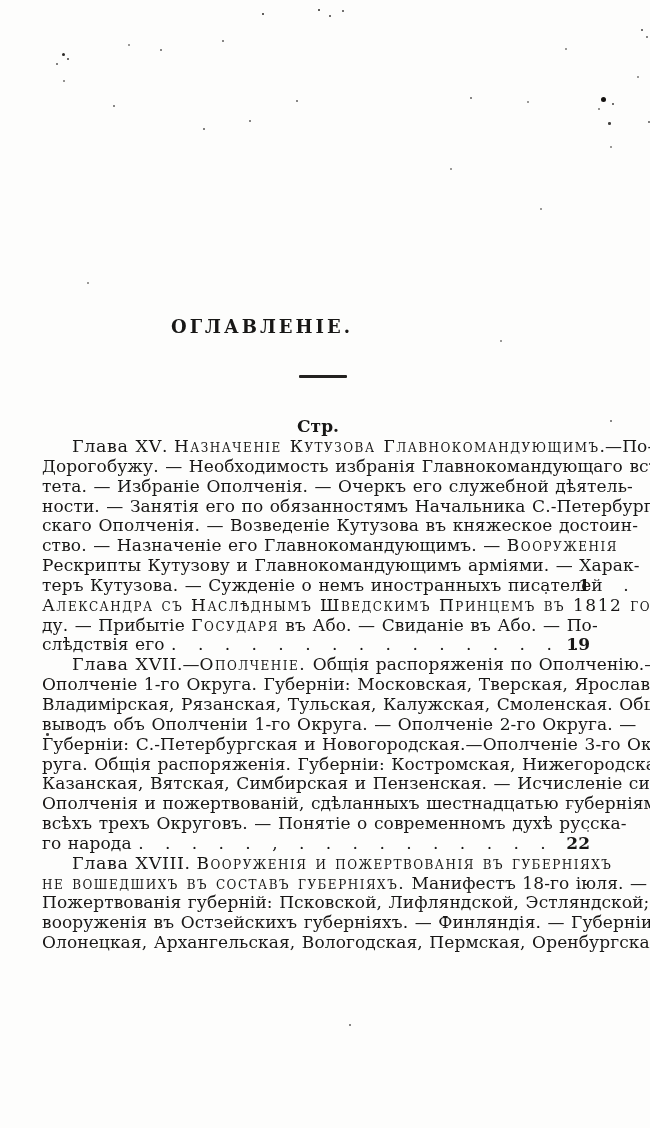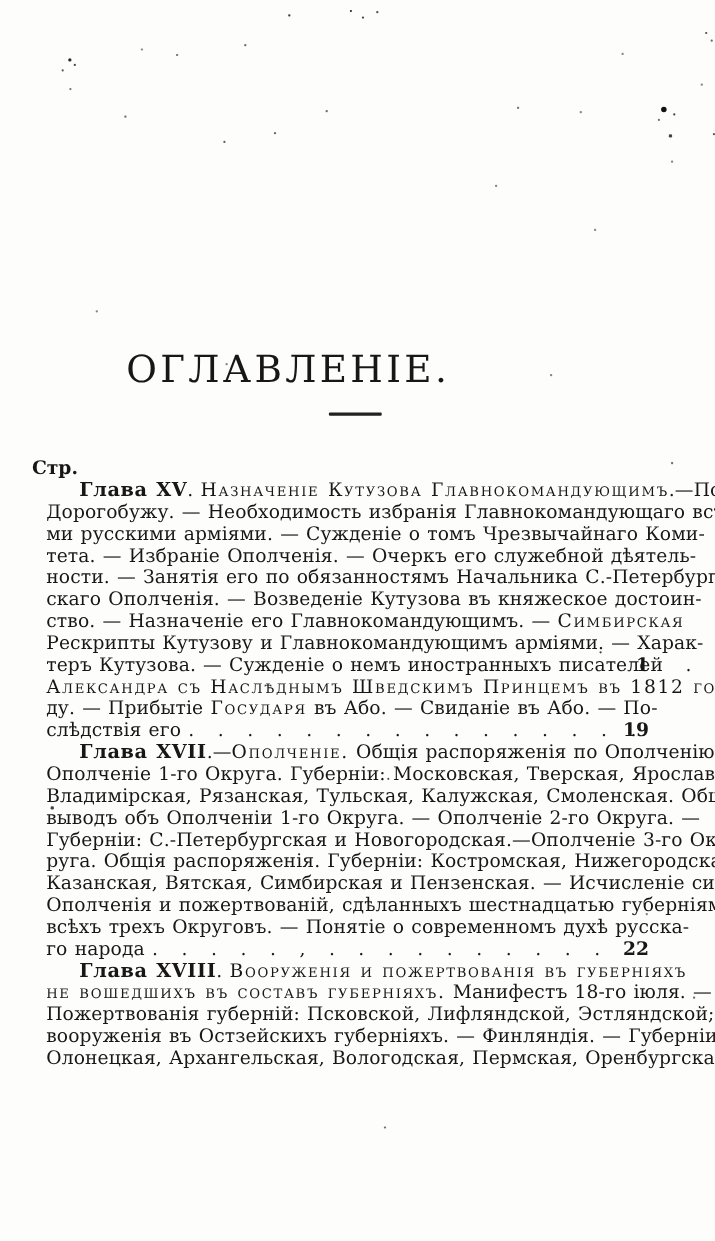--- a/index.html
+++ b/index.html
@@ -7,61 +7,60 @@
     width:650px;height:1128px;
     background:#fdfdfc;
     position:relative;
     overflow:hidden;
     font-family:"DejaVu Serif","Liberation Serif",serif;
     color:#181716;
   }
   .page{position:absolute;inset:0;}
   .title{
     position:absolute;top:316px;left:0;width:524px;
-    text-align:center;font-size:34px;font-weight:400;letter-spacing:3px;
+    text-align:center;font-size:18px;font-weight:700;letter-spacing:3px;
   }
   .title-rule{
     position:absolute;top:375px;left:299px;width:48px;height:3px;
     background:#23211f;border-radius:1px;
   }
   .col-header{
-    position:absolute;top:416px;left:29px;width:548px;
-    text-align:left;font-size:17px;font-weight:700;
+    position:absolute;top:416px;left:44px;width:548px;
+    text-align:center;font-size:17px;font-weight:700;
   }
   .toc{
     position:absolute;top:437px;left:42px;width:548px;
     font-size:17px;line-height:19.85px;word-spacing:1px;
   }
   .toc-line{position:relative;width:520px;white-space:nowrap;}
   .toc-line.indent{text-indent:30px;}
-  .seg-b{font-weight:700;font-size:17.5px;letter-spacing:0.6px;}
+  .seg-b{font-weight:400;font-size:17.5px;letter-spacing:0.6px;}
   .seg-sc{font-variant:small-caps;letter-spacing:1.5px;}
   .seg-t{letter-spacing:0.1px;}
   .seg-leader{word-spacing:14px;letter-spacing:1px;}
   .pagenum{
     position:absolute;top:0;right:-28px;
     font-weight:700;font-size:17px;letter-spacing:0;text-indent:0;
   }
   .speck{position:absolute;background:#141210;border-radius:50%;}
 </style>
 </head>
 <body>
 
 <div class="page">
   <div class="title">ОГЛАВЛЕНІЕ.</div>
   <div class="title-rule"></div>
   <div class="col-header">Стр.</div>
   <div class="toc">
       <div class="toc-line indent"><span class="seg-b">Глава XV</span><span class="seg-t">. </span><span class="seg-sc">Назначеніе Кутузова Главнокомандующимъ</span><span class="seg-t">.—По-</span></div>
       <div class="toc-line"><span class="seg-t">Дорогобужу. — Необходимость избранія Главнокомандующаго всѣ-</span></div>
-      <div class="toc-line"><span class="seg-t">ми русскими арміями. — Сужденіе о томъ Чрезвычайнаго Коми-</span></div>
       <div class="toc-line"><span class="seg-t">тета. — Избраніе Ополченія. — Очеркъ его служебной дѣятель-</span></div>
       <div class="toc-line"><span class="seg-t">ности. — Занятія его по обязанностямъ Начальника С.-Петербург-</span></div>
       <div class="toc-line"><span class="seg-t">скаго Ополченія. — Возведеніе Кутузова въ княжеское достоин-</span></div>
-      <div class="toc-line"><span class="seg-t">ство. — Назначеніе его Главнокомандующимъ. — </span><span class="seg-sc">Симбирская</span></div>
+      <div class="toc-line"><span class="seg-t">ство. — Назначеніе его Главнокомандующимъ. — </span><span class="seg-sc">Вооруженія</span></div>
       <div class="toc-line"><span class="seg-t">Рескрипты Кутузову и Главнокомандующимъ арміями. — Харак-</span></div>
       <div class="toc-line"><span class="seg-t">теръ Кутузова. — Сужденіе о немъ иностранныхъ писателей</span><span class="seg-leader"> . .</span><span class="pagenum">1</span></div>
       <div class="toc-line"><span class="seg-sc">Александра съ Наслѣднымъ Шведскимъ Принцемъ въ 1812 го-</span></div>
       <div class="toc-line"><span class="seg-t">ду. — Прибытіе </span><span class="seg-sc">Государя</span><span class="seg-t"> въ Або. — Свиданіе въ Або. — По-</span></div>
       <div class="toc-line"><span class="seg-t">слѣдствія его </span><span class="seg-leader">. . . . . . . . . . . . . . . .</span><span class="pagenum">19</span></div>
       <div class="toc-line indent"><span class="seg-b">Глава XVII</span><span class="seg-t">.—</span><span class="seg-sc">Ополченіе.</span><span class="seg-t"> Общія распоряженія по Ополченію.—</span></div>
       <div class="toc-line"><span class="seg-t">Ополченіе 1-го Округа. Губерніи: Московская, Тверская, Ярославская</span></div>
       <div class="toc-line"><span class="seg-t">Владимірская, Рязанская, Тульская, Калужская, Смоленская. Общій</span></div>
       <div class="toc-line"><span class="seg-t">выводъ объ Ополченіи 1-го Округа. — Ополченіе 2-го Округа. —</span></div>
       <div class="toc-line"><span class="seg-t">Губерніи: С.-Петербургская и Новогородская.—Ополченіе 3-го Ок-</span></div>

